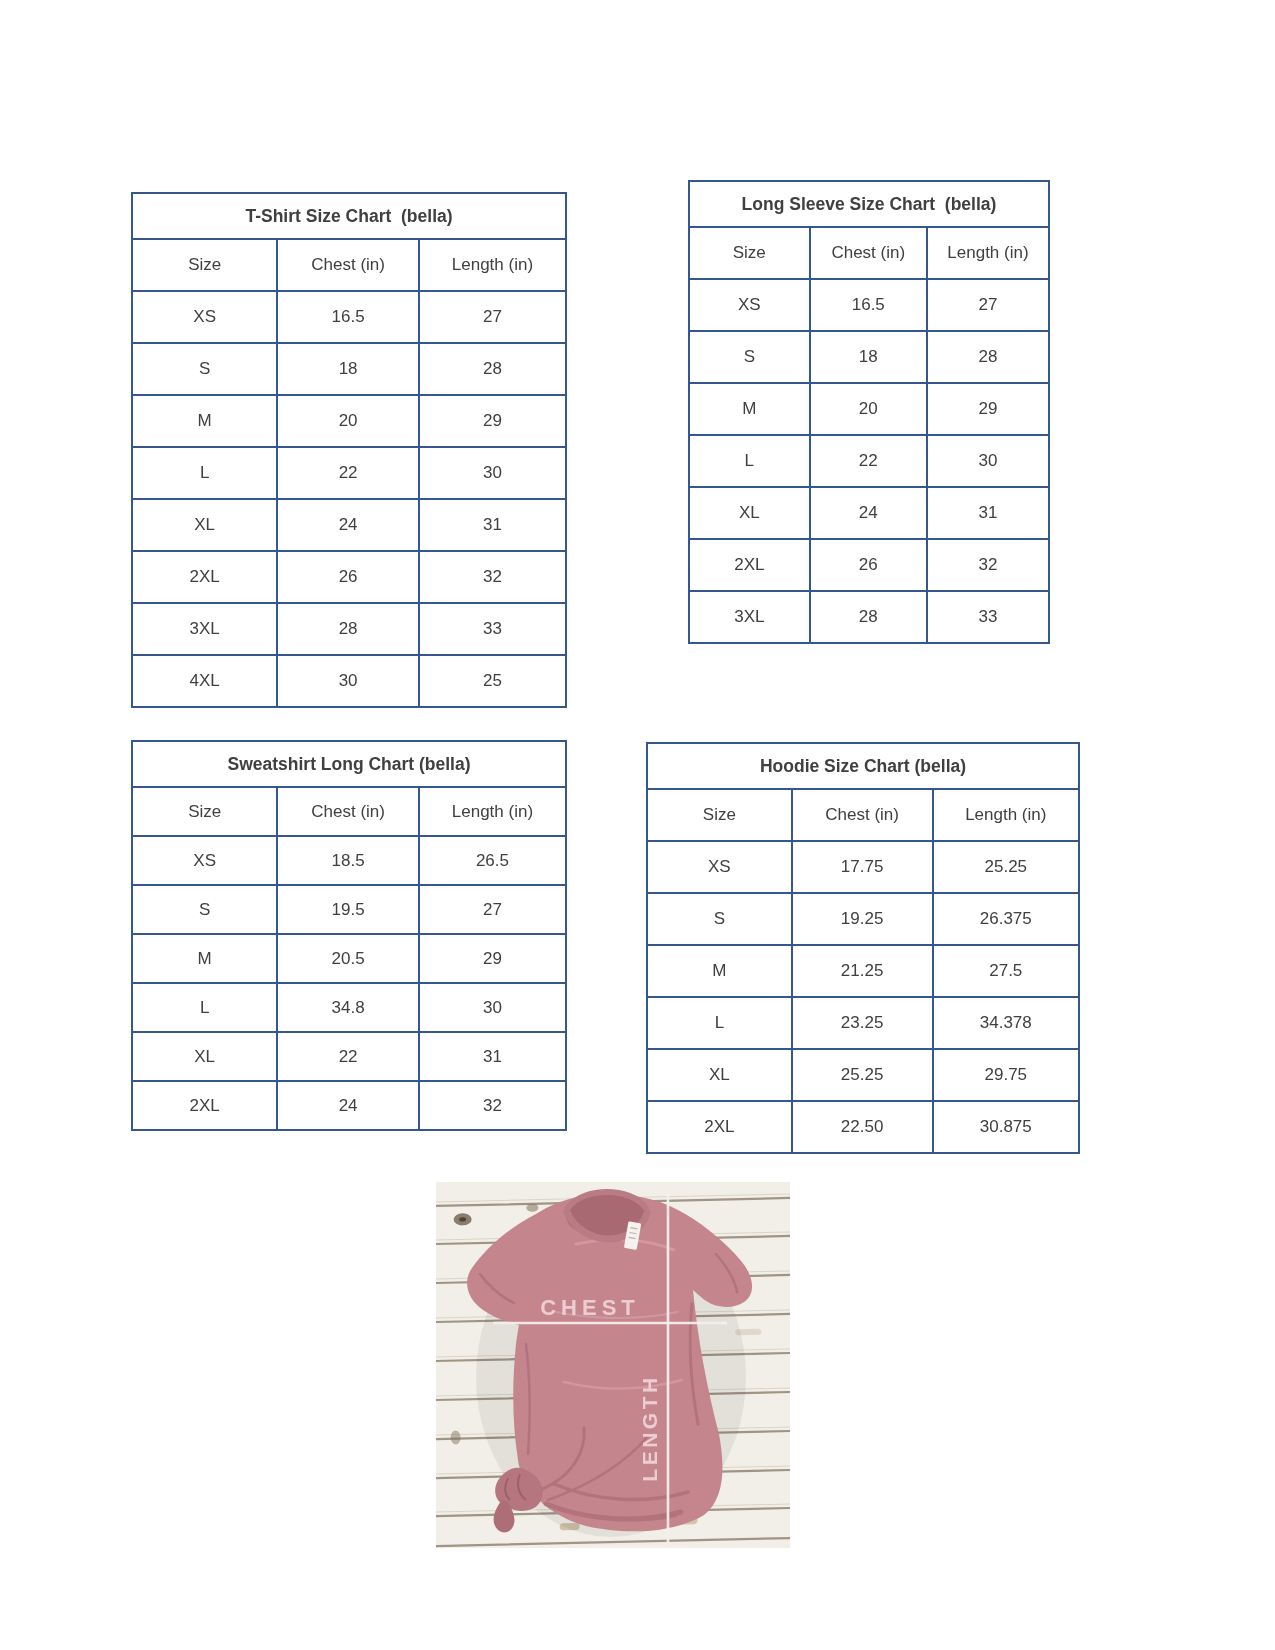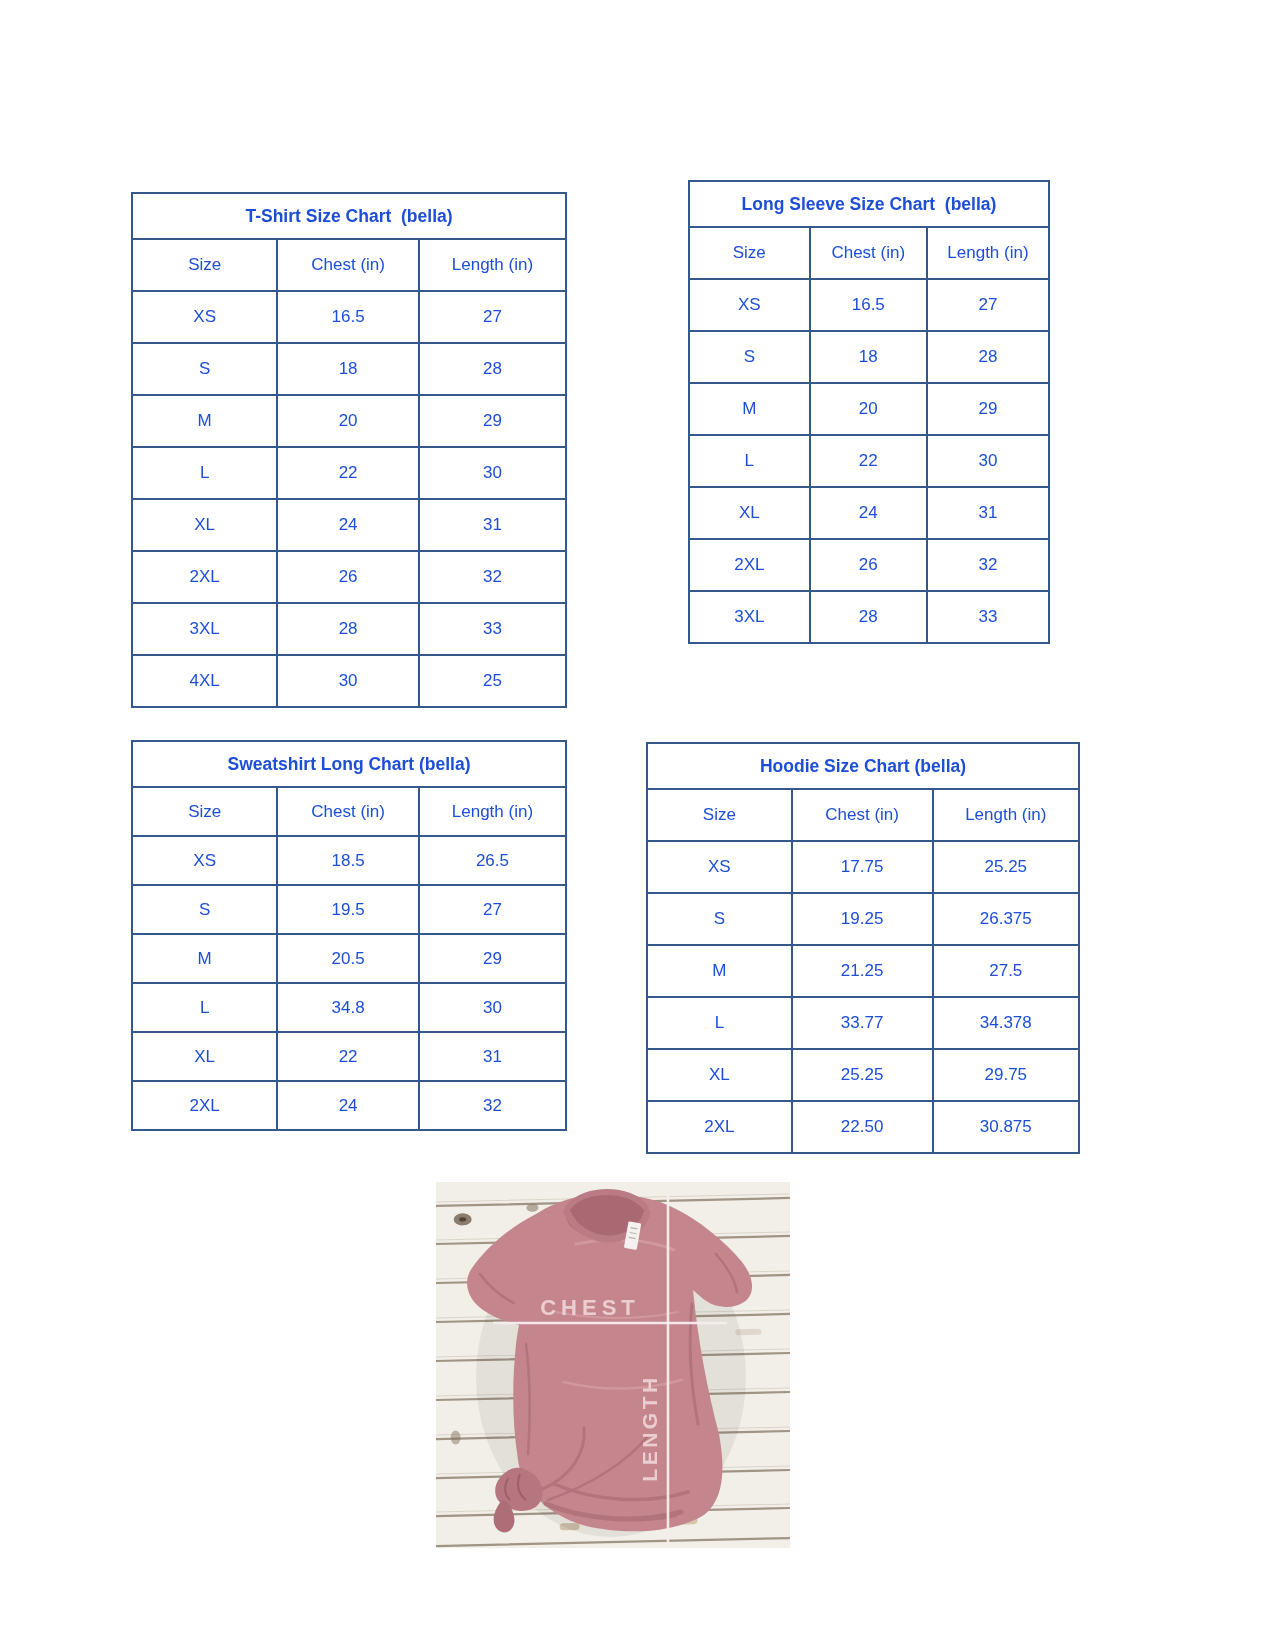--- a/index.html
+++ b/index.html
@@ -2,21 +2,21 @@
 <html><head>
 <meta charset="utf-8">
 <style>
   html,body{margin:0;padding:0;background:#e8e8e8;}
   .page{
     position:relative;
     width:1275px;height:1650px;
     background:#ffffff;
     margin:0 auto;
     font-family:"Liberation Sans",sans-serif;
-    color:#1d4ed8;
+    color:#404040;
     overflow:hidden;
   }
   table.size-table{
     position:absolute;
     border-collapse:collapse;
     table-layout:fixed;
     background:#fff;
   }
   table.size-table td{
     border:2px solid #35588c;
@@ -236,21 +236,21 @@
       <td>19.25</td>
       <td>26.375</td>
     </tr>
     <tr class="data">
       <td>M</td>
       <td>21.25</td>
       <td>27.5</td>
     </tr>
     <tr class="data">
       <td>L</td>
-      <td>33.77</td>
+      <td>23.25</td>
       <td>34.378</td>
     </tr>
     <tr class="data">
       <td>XL</td>
       <td>25.25</td>
       <td>29.75</td>
     </tr>
     <tr class="data">
       <td>2XL</td>
       <td>22.50</td>

